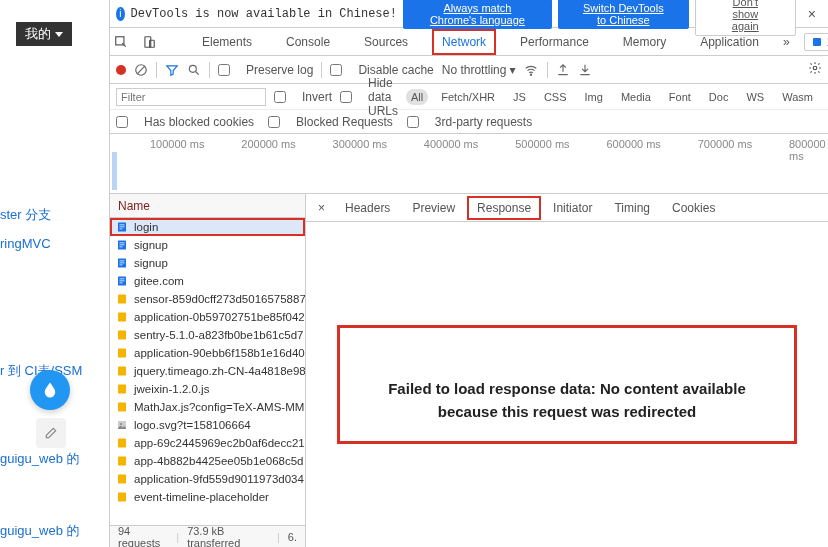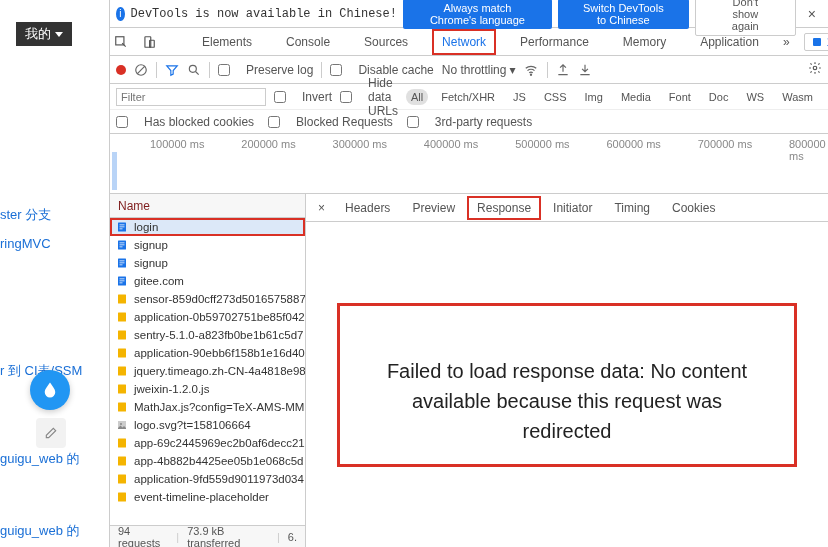--- a/index.html
+++ b/index.html
@@ -15,21 +15,21 @@
 .left-col .pos4 { position: absolute; top: 446px; left: 0; }
 .left-col .pos5 { position: absolute; top: 518px; left: 0; }
 .left-col .badge-circle { position: absolute; top: 370px; left: 30px; width: 40px; height: 40px; border-radius: 50%; background: #2196f3; display: flex; align-items: center; justify-content: center; box-shadow: 0 2px 6px rgba(0,0,0,.2); }
 .left-col .badge-circle svg { fill: #fff; }
 .left-col .badge-square { position: absolute; top: 418px; left: 36px; width: 30px; height: 30px; border-radius: 4px; background: #f2f2f2; display: flex; align-items: center; justify-content: center; color: #888; }
 
 .devtools { position: absolute; left: 109px; top: 0; right: 0; bottom: 0; border-left: 1px solid #ccc; display: flex; flex-direction: column; }
 .info-bar { display: flex; align-items: center; background: #fff; border-bottom: 1px solid #ccc; height: 28px; padding: 0 6px; gap: 6px; }
 .info-ico { width: 14px; height: 14px; border-radius: 50%; background: #1a73e8; color: #fff; display: flex; align-items: center; justify-content: center; font-size: 10px; }
 .info-text { color: #333; flex: 0 0 auto; font-family: Liberation Mono, monospace; }
-.info-btn { background: #1a73e8; color: #fff; border: none; padding: 3px 24px; border-radius: 2px; font-size: 11px; cursor: pointer; }
+.info-btn { background: #1a73e8; color: #fff; border: none; padding: 3px 24px; border-radius: 2px; font-size: 11px; cursor: pointer; text-decoration: underline; }
 .info-btn.secondary { background: #fff; color: #555; border: 1px solid #ccc; }
 .info-close { margin-left: auto; cursor: pointer; color: #555; font-size: 14px; padding: 0 6px; }
 
 .main-tabs { display: flex; align-items: center; height: 28px; border-bottom: 1px solid #ccc; padding: 0 4px; gap: 14px; }
 .main-tabs .tbicon { width: 22px; display: flex; align-items: center; justify-content: center; color: #555; cursor: pointer; }
 .main-tabs .sep { width: 1px; height: 16px; background: #ccc; margin: 0 4px; }
 .main-tabs .tab { padding: 6px 10px; color: #555; cursor: pointer; }
 .main-tabs .tab.active { color: #1a73e8; }
 .main-tabs .hl { border: 2px solid #d93025; padding: 4px 8px; }
 .main-tabs .issues-box { margin-left: auto; display: flex; align-items: center; gap: 4px; border: 1px solid #ccc; border-radius: 2px; padding: 1px 6px; color: #1a73e8; cursor: pointer; }
@@ -71,21 +71,21 @@
 .req-list::-webkit-scrollbar-thumb { background: #c1c1c1; }
 .req-list::-webkit-scrollbar-track { background: #f1f1f1; }
 
 .detail-panel { flex: 1; display: flex; flex-direction: column; }
 .detail-tabs { display: flex; align-items: center; height: 28px; border-bottom: 1px solid #ccc; padding: 0 4px; gap: 2px; }
 .detail-tabs .dclose { padding: 0 8px; color: #555; cursor: pointer; }
 .detail-tabs .dtab { padding: 5px 10px; color: #555; cursor: pointer; }
 .detail-tabs .dtab.hl { border: 2px solid #d93025; padding: 3px 8px; }
 .detail-body { flex: 1; display: flex; align-items: center; justify-content: center; position: relative; }
 .err-box { border: 3px solid #d93025; padding: 18px 26px; max-width: 460px; text-align: center; }
-.err-box .msg { font-size: 20px; font-weight: 400; color: #222; line-height: 1.5; margin-top: 32px; }
+.err-box .msg { font-size: 15px; font-weight: 700; color: #222; line-height: 1.5; margin-top: 32px; }
 
 .status-bar { height: 22px; border-top: 1px solid #ccc; background: #f7f7f7; display: flex; align-items: center; padding: 0 8px; gap: 2px; color: #555; font-size: 11px; }
 .status-bar .sbsep { color: #ccc; padding: 0 6px; }
 </style>
 </head>
 <body>
 
 <div class="left-col">
   <div class="dropdown">
       <span>我的</span>

